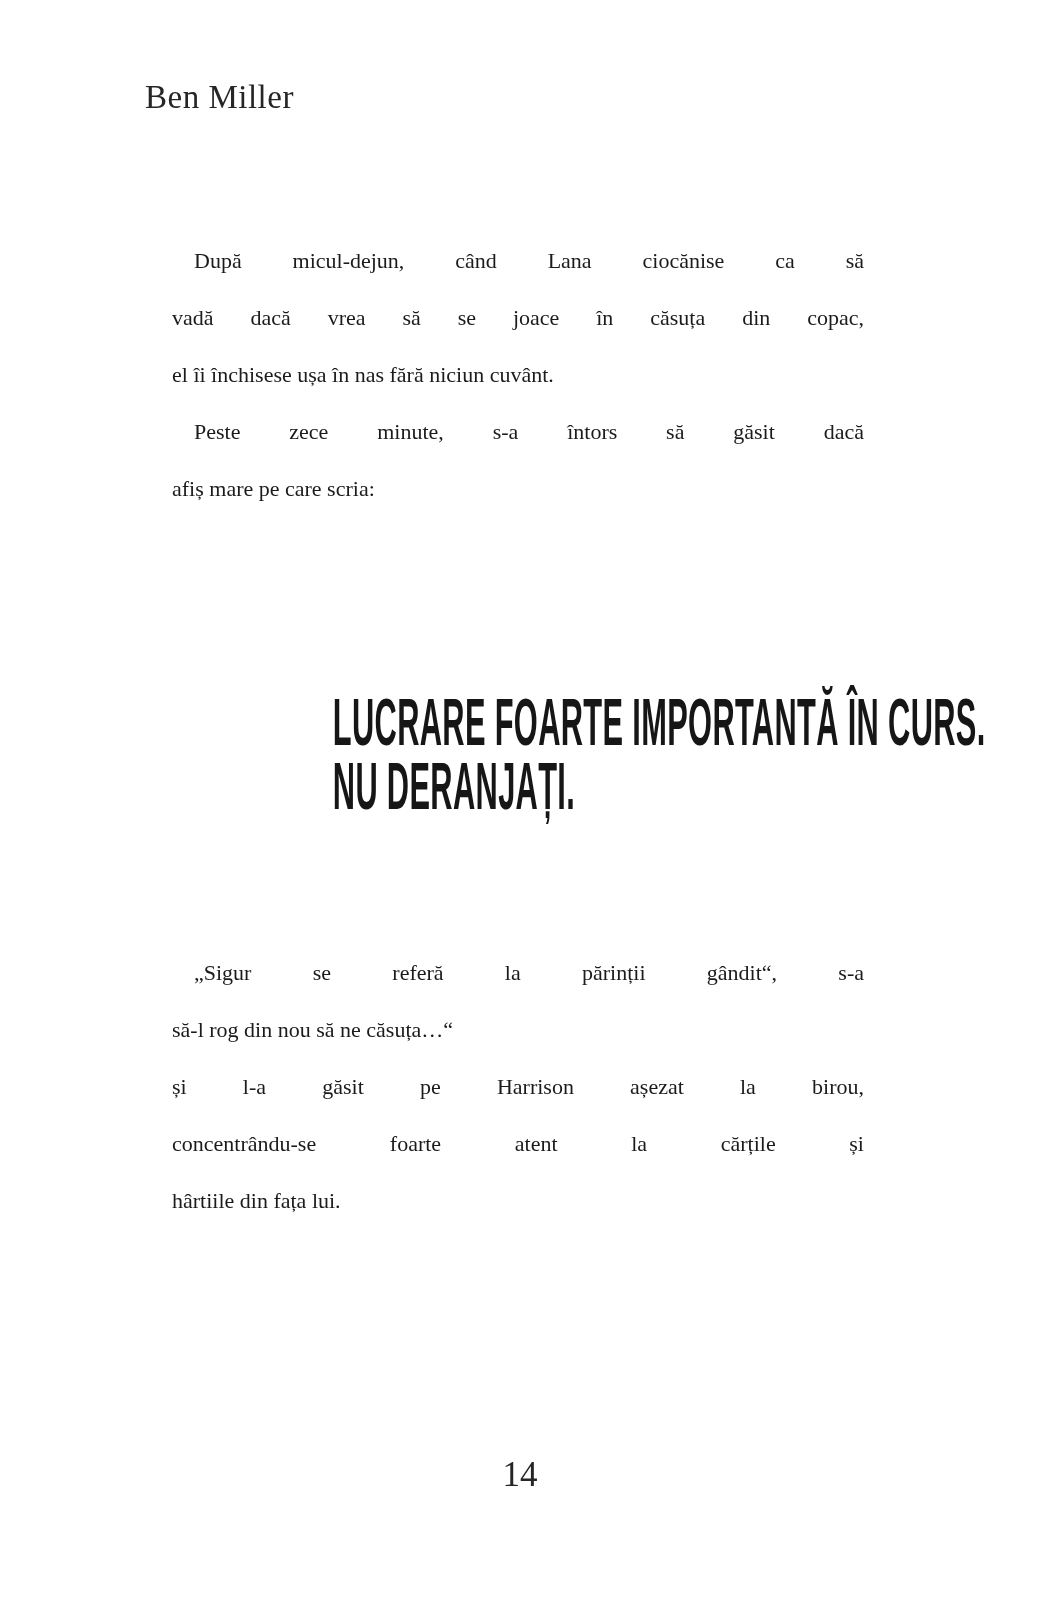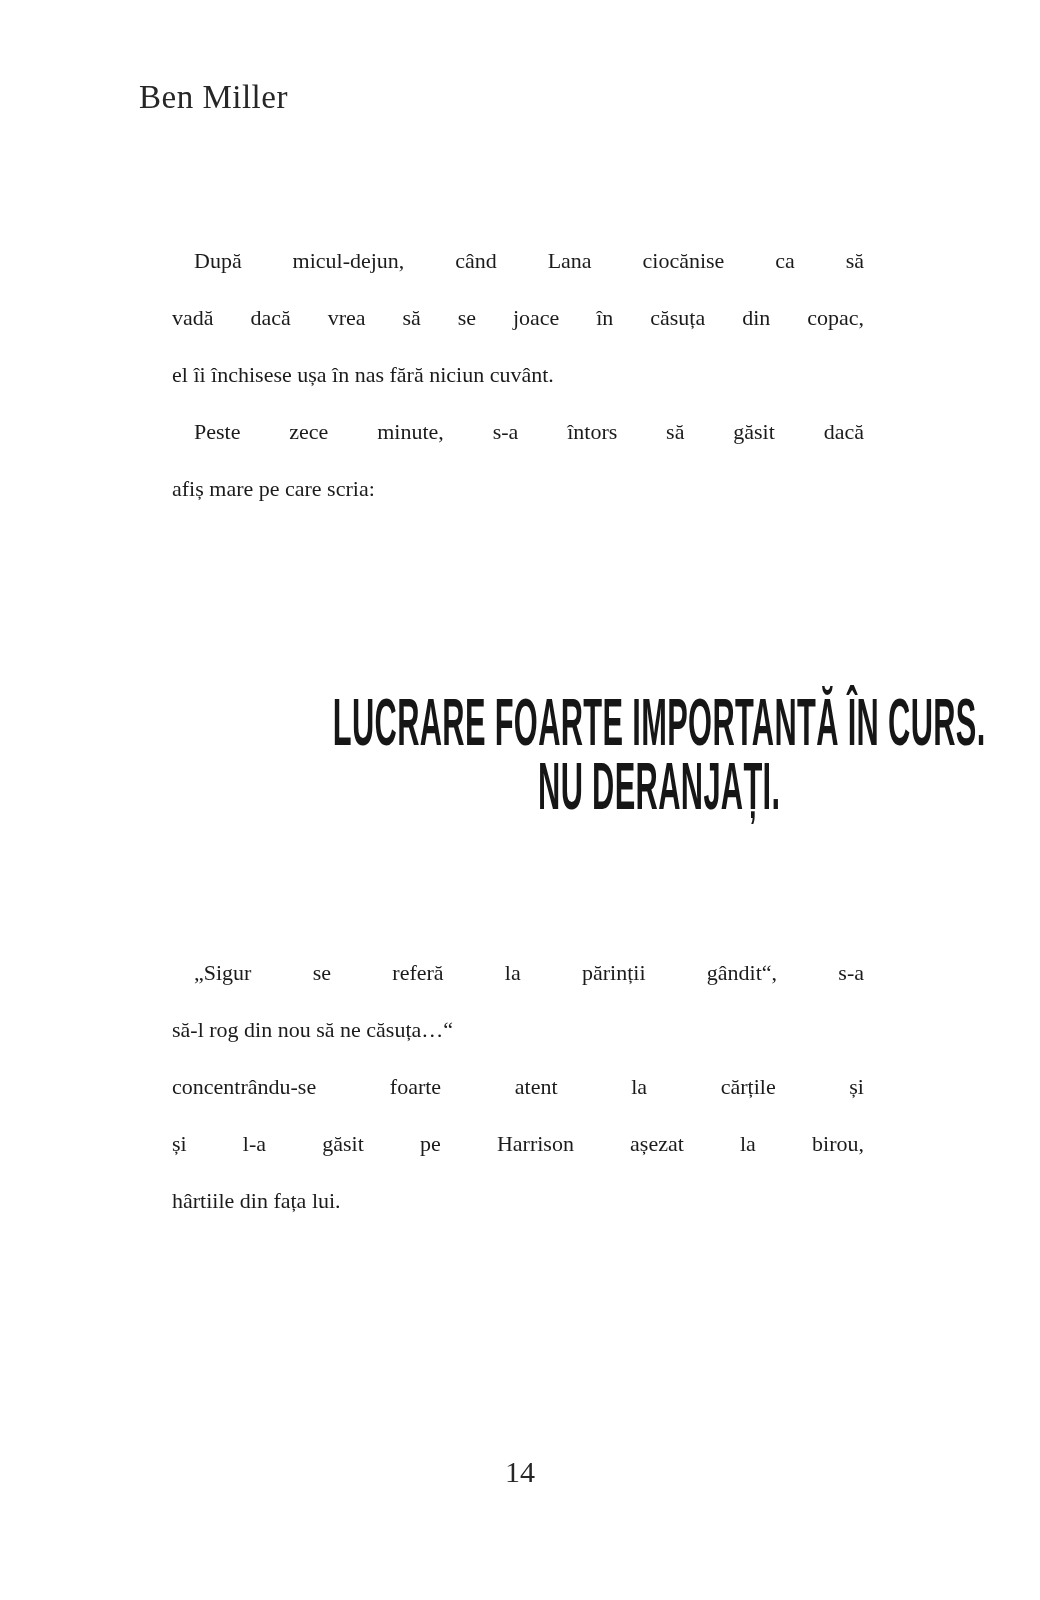--- a/index.html
+++ b/index.html
@@ -11,21 +11,21 @@
     position: relative;
     width: 1040px;
     height: 1600px;
     background: #ffffff;
     overflow: hidden;
     font-family: "Liberation Serif", "DejaVu Serif", serif;
     color: #1b1b1b;
   }
   .running-header {
     position: absolute;
-    left: 139px;
+    left: 145px;
     top: 79px;
     font-size: 33px;
     line-height: 1.1;
     letter-spacing: 0.5px;
     color: #262626;
     white-space: nowrap;
   }
   .body-block {
     position: absolute;
     left: 172px;
@@ -46,41 +46,41 @@
   .line.first { text-indent: 22px; }
   .line.last {
     text-align-last: left;
     -moz-text-align-last: left;
   }
   .sign {
     position: absolute;
     left: 172px;
     width: 692px;
     top: 690px;
-    text-align: center;
+    text-align: left;
   }
   .sign-scale {
     display: inline-block;
     transform: scale(0.67, 1.45);
     transform-origin: 50% 0;
     font-family: "Liberation Sans", "DejaVu Sans", sans-serif;
     font-weight: 700;
     font-size: 46px;
     line-height: 44px;
     letter-spacing: 0.5px;
     color: #161616;
     white-space: nowrap;
   }
   .page-number {
     position: absolute;
     left: 0;
     width: 1040px;
     top: 1455px;
     text-align: center;
-    font-size: 30px;
+    font-size: 35px;
     color: #262626;
   }
 </style>
 </head>
 <body>
 
 <div class="page">
 
   <div class="running-header">Ben Miller</div>
 
@@ -102,21 +102,21 @@
       <div>NU DERANJAȚI.</div>
     </div>
   </div>
 
   <div class="body-block body-block-2">
     <div>
       <div class="line first">„Sigur se referă la părinții gândit“, s-a</div>
       <div class="line last">să-l rog din nou să ne căsuța…“</div>
     </div>
     <div>
+      <div class="line">și l-a găsit pe Harrison așezat la birou,</div>
       <div class="line">concentrându-se foarte atent la cărțile și</div>
-      <div class="line">și l-a găsit pe Harrison așezat la birou,</div>
       <div class="line last">hârtiile din fața lui.</div>
     </div>
   </div>
 
   <div class="page-number">14</div>
 
 </div>
 
 </body></html>

